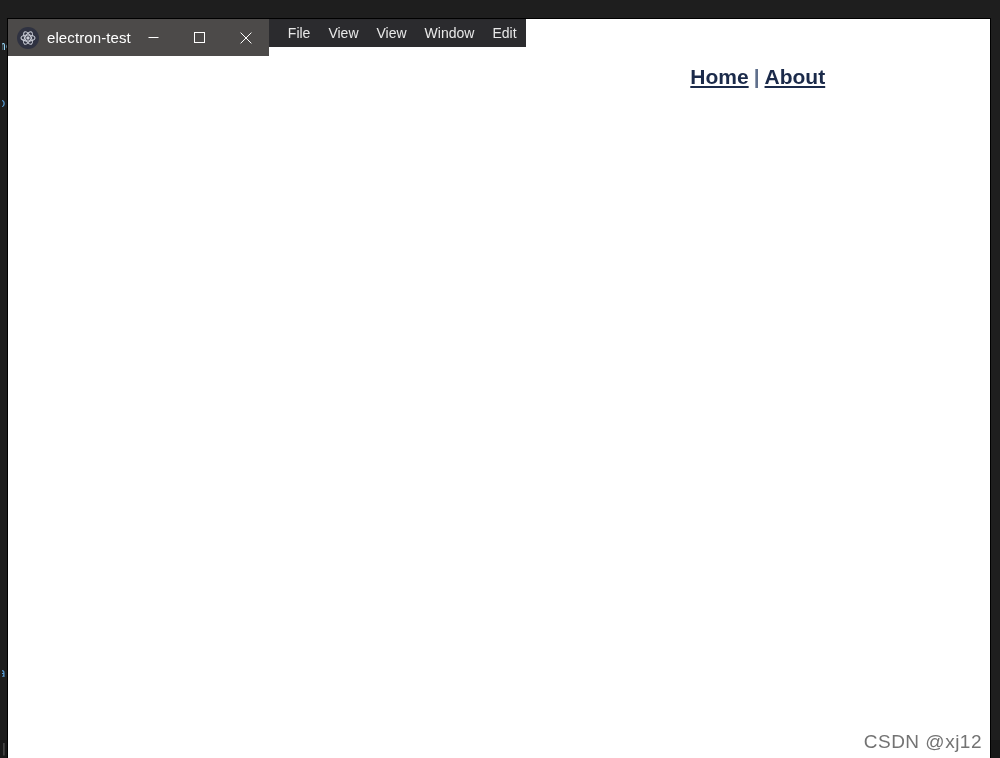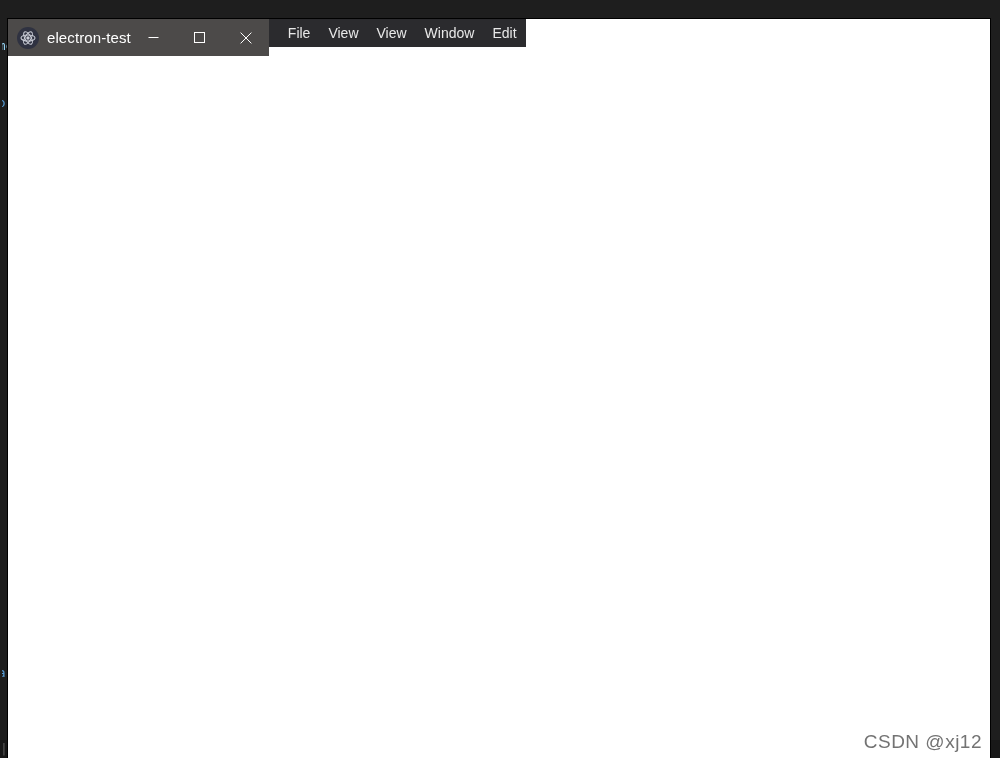--- a/index.html
+++ b/index.html
@@ -272,19 +272,22 @@
 
     <div id="menu-bar">
       <span class="menu-item">File</span>
       <span class="menu-item">View</span>
       <span class="menu-item">View</span>
       <span class="menu-item">Window</span>
       <span class="menu-item">Edit</span>
     </div>
 
     <div id="page-content">
+      <div id="nav-links">
+        <a href="#">Home</a><span id="nav-sep">|</span><a href="#">About</a>
+      </div>
 
       <div id="watermark">CSDN @xj12</div>
     </div>
 
   </div>
 
 </div>
 
 </body></html>

